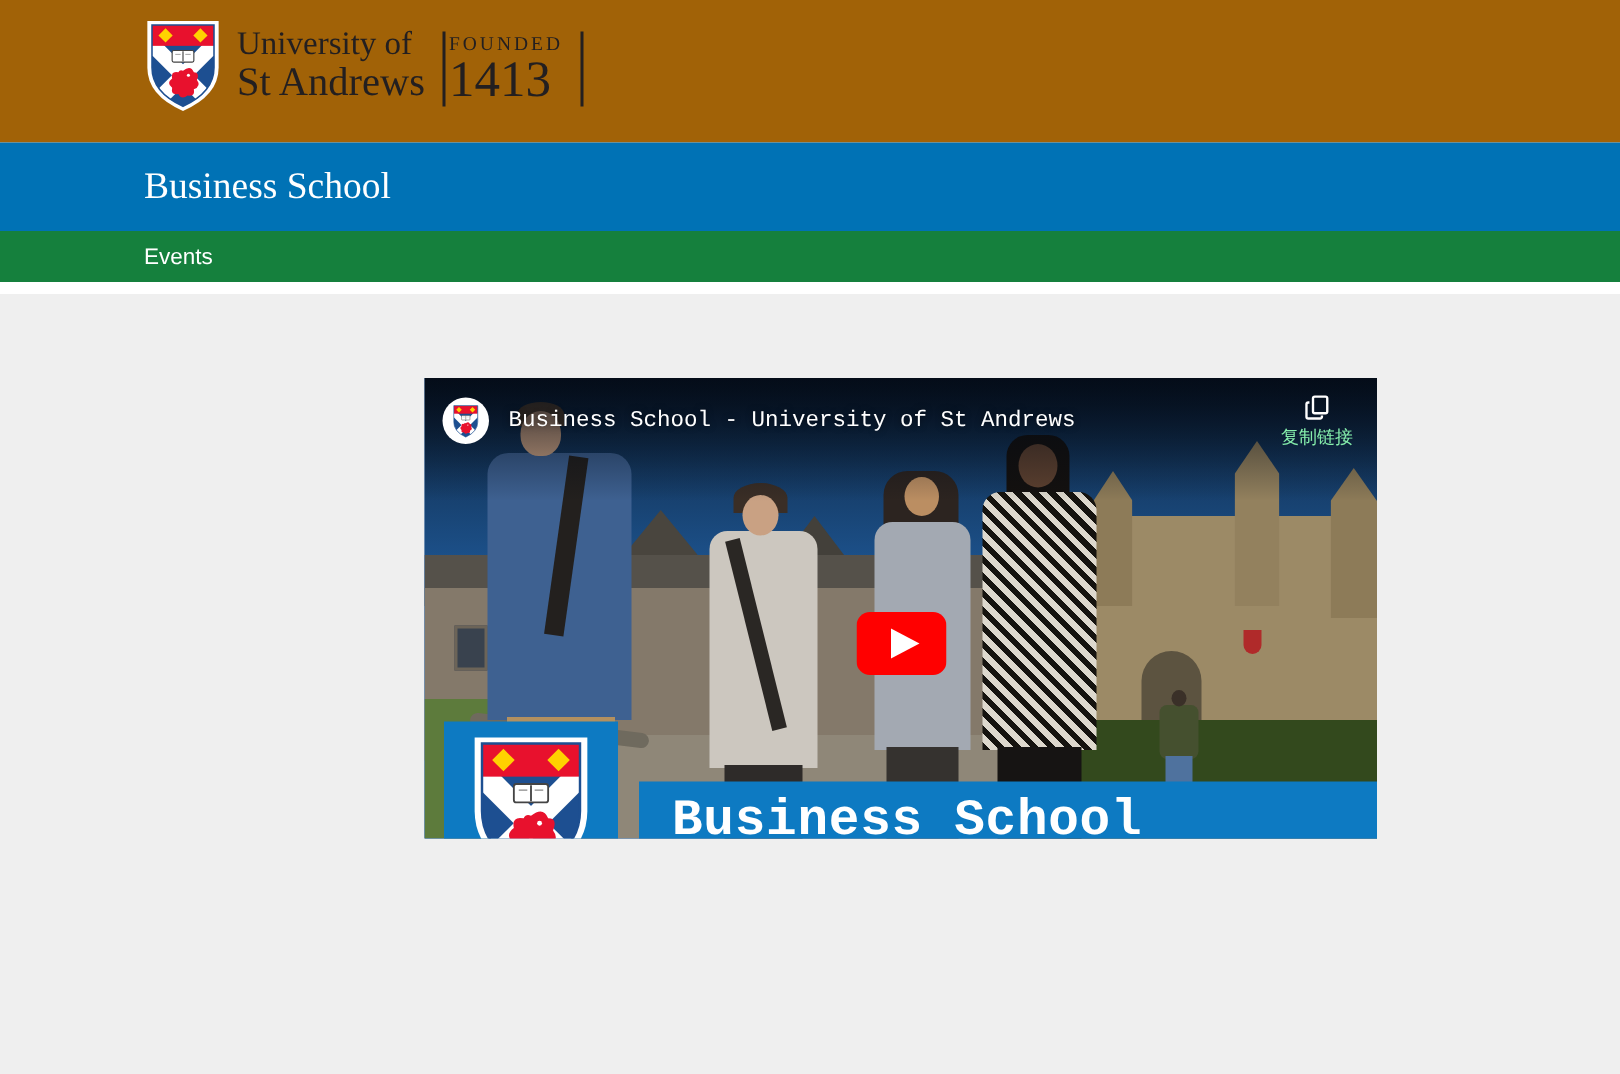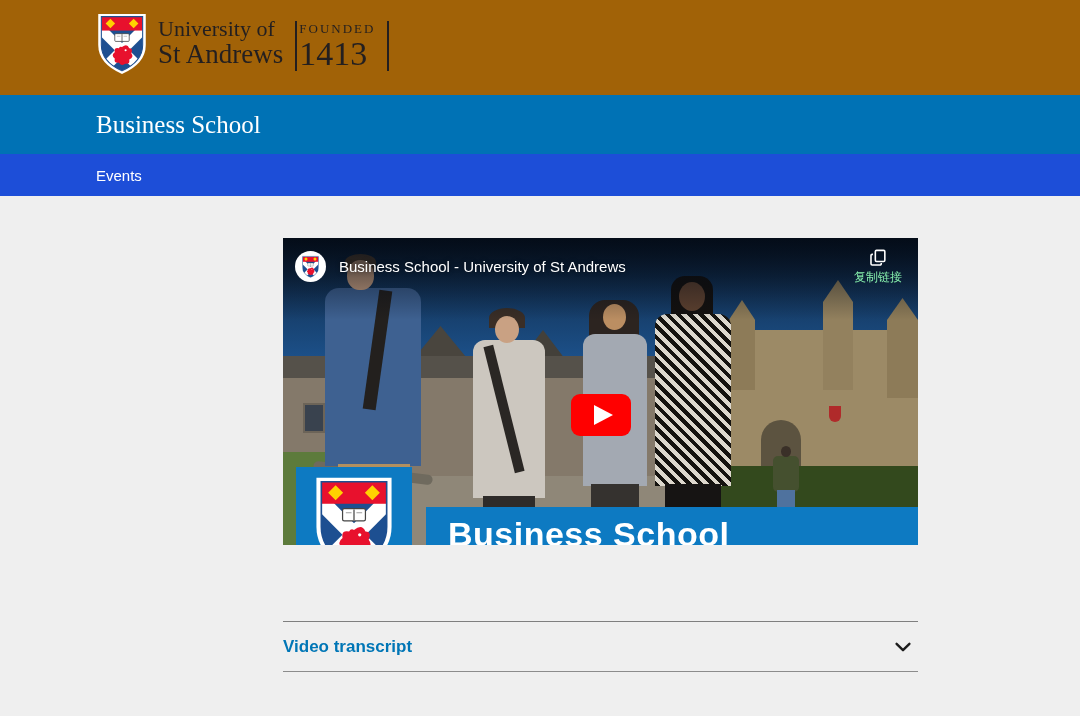--- a/index.html
+++ b/index.html
@@ -16,28 +16,28 @@
   .logo-divider { width:2px; height:50px; background:#231f20; margin:8px 0 0 12px; }
   .founded-block { margin-left:2px; padding-top:8px; font-family:"Liberation Serif", serif; color:#231f20; }
   .founded-label { font-size:13px; letter-spacing:2px; }
   .founded-year { font-size:34px; line-height:1.0; }
 
   
   .banner { position:absolute; left:0; top:95px; width:1080px; height:59px; background:#0072b5; display:flex; align-items:center; }
   .banner-title { font-family:"Liberation Serif", serif; color:#ffffff; font-size:25px; margin-left:96px; font-weight:normal; }
 
   
-  .subnav { position:absolute; left:0; top:154px; width:1080px; height:42px; background:#1d4ed8; display:flex; align-items:center; }
+  .subnav { position:absolute; left:0; top:154px; width:1080px; height:34px; background:#15803d; display:flex; align-items:center; }
   .subnav-item { color:#ffffff; font-size:15px; margin-left:96px; cursor:pointer; }
 
   
   .content { position:absolute; left:0; top:196px; width:1080px; height:520px; background:#efefef; }
 
   
-  .video-card { position:absolute; left:283px; top:42px; width:668px; height:354px; }
+  .video-card { position:absolute; left:283px; top:56px; width:668px; height:354px;font-family:Liberation Mono, monospace; }
   .thumb { position:relative; width:635px; height:307px; overflow:hidden; background:#1e5795; }
 
   
   .sky { position:absolute; left:0; top:0; width:635px; height:307px;
          background:linear-gradient(180deg,#0b1c30 0%,#153a63 20%,#1e5795 45%,#2f6fb0 62%,#3f7cb8 72%); }
   .building-wall { position:absolute; left:0px; top:140px; width:440px; height:115px; background:#84796a; }
   .roof-slope { position:absolute; left:0px; top:118px; width:440px; height:34px; background:#55514a; }
   .gable-1 { position:absolute; left:100px; top:88px; width:115px; height:70px; background:#49453e; clip-path:polygon(50% 0,100% 100%,0 100%); }
   .gable-2 { position:absolute; left:210px; top:92px; width:100px; height:66px; background:#43403a; clip-path:polygon(50% 0,100% 100%,0 100%); }
   .window-1 { position:absolute; left:330px; top:168px; width:26px; height:34px; background:#d8d6cf; border:2px solid #6c6458; }
@@ -231,21 +231,15 @@
               <use href="#crest"></use>
             </svg>
         </div>
         <div class="thumb-band">
           <div class="thumb-band-text">Business School</div>
         </div>
 
       </div>
     </div>
 
-    <div class="transcript">
-      <span class="transcript-label">Video transcript</span>
-      <svg viewBox="0 0 24 24">
-        <polyline points="5,8.5 12,15.5 19,8.5" fill="none" stroke="#1c1c1c" stroke-width="2.6" stroke-linecap="round" stroke-linejoin="round"></polyline>
-      </svg>
-    </div>
 
   </main>
 </div>
 
 </body></html>

